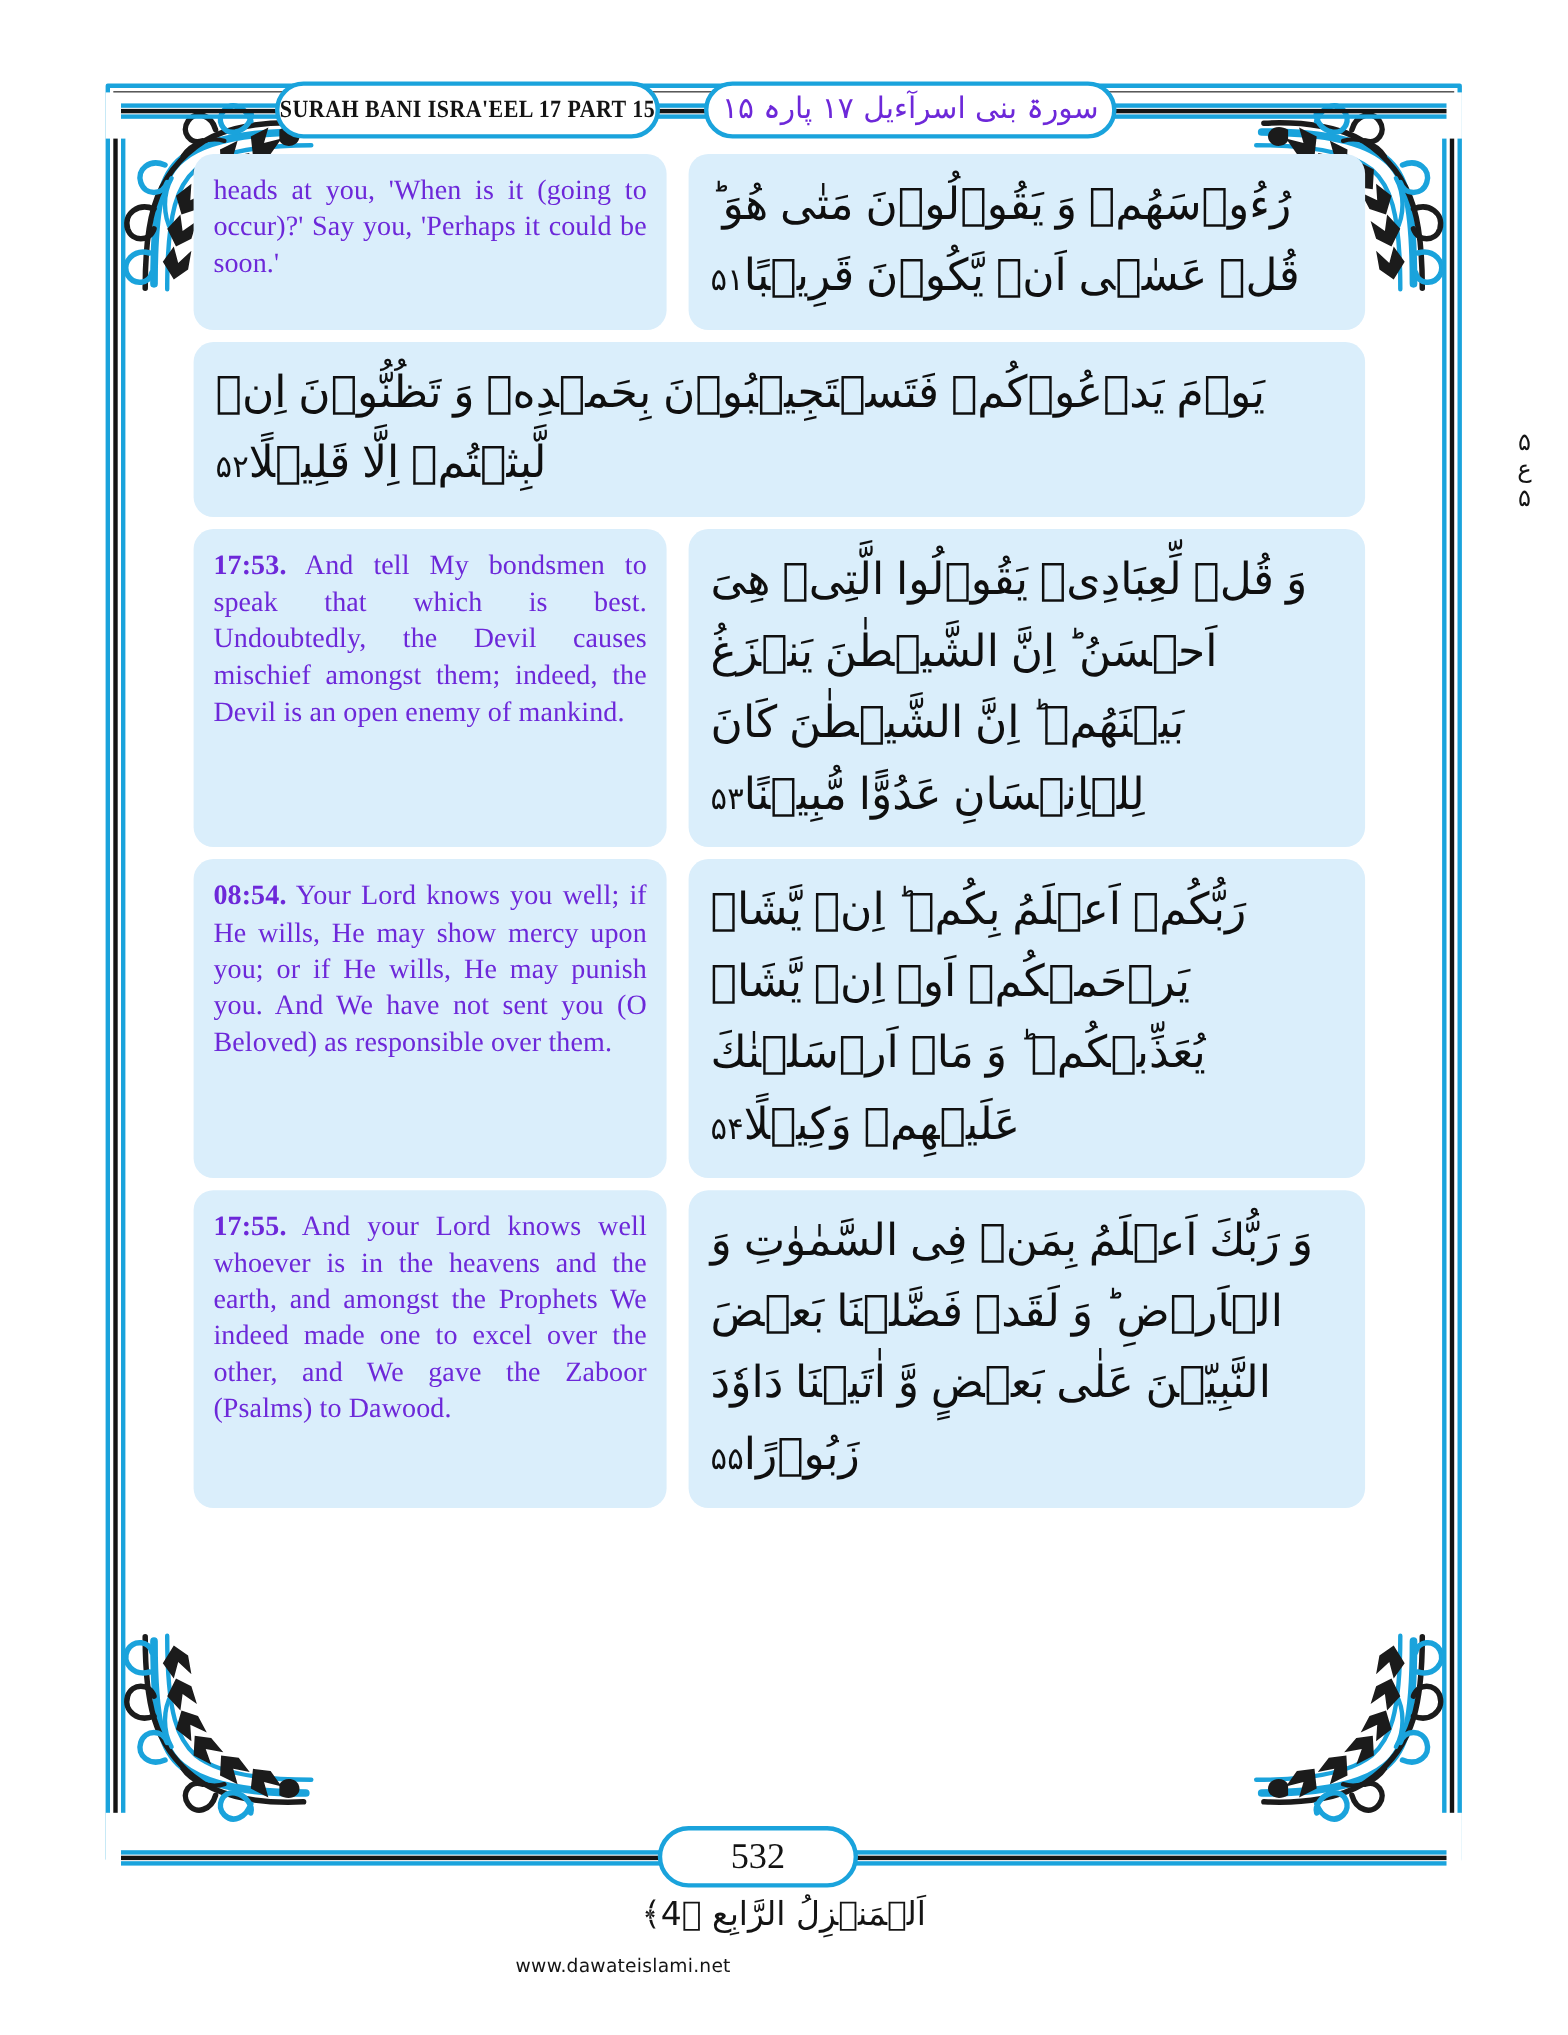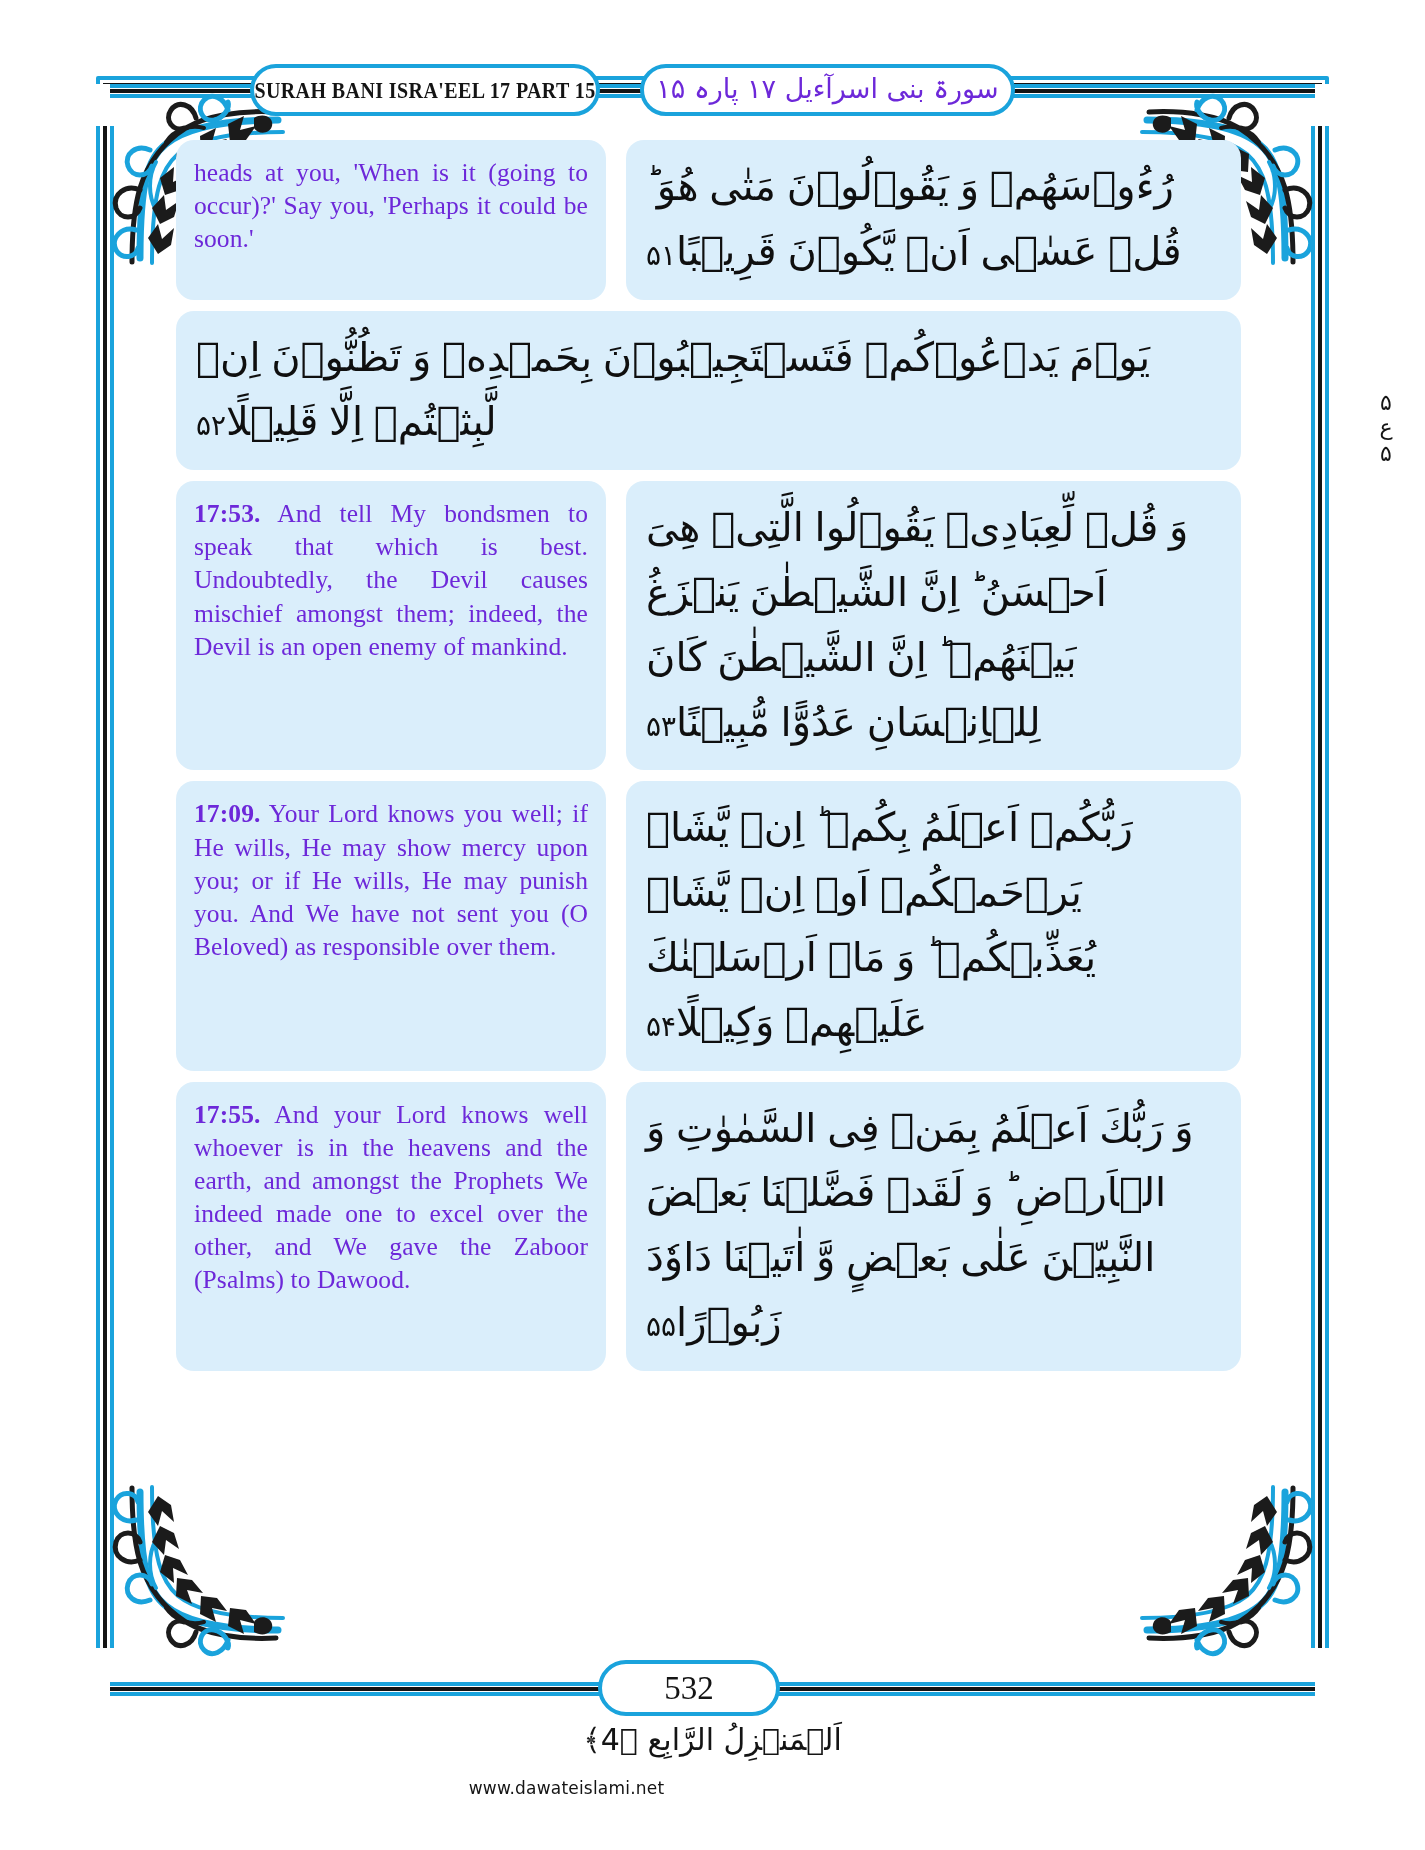--- a/index.html
+++ b/index.html
@@ -67,21 +67,21 @@
   }
   .corner-tl { left: 78px;  top: 58px; }
   .corner-tr { left: 1137px; top: 58px;  transform: scaleX(-1); }
   .corner-bl { left: 78px;  top: 1482px; transform: scaleY(-1); }
   .corner-br { left: 1137px; top: 1482px; transform: scale(-1,-1); }
 
   
   .header-band {
     position: absolute;
     left: 110px;
-    top: 64px;
+    top: 74px;
     width: 1205px;
     height: 52px;
   }
   .header-rules {
     position: absolute;
     left: 0; top: 20px;
     width: 1205px;
     height: 14px;
   }
   .header-rules .hr-blue-top {
@@ -407,21 +407,21 @@
         <span class="vnum">17:53.</span>
         <span>And tell My bondsmen to speak that which is best. Undoubtedly, the Devil causes mischief amongst them; indeed, the Devil is an open enemy of mankind.</span>
       </div>
       <div class="cell cell-ar">
         <span>وَ قُلۡ لِّعِبَادِىۡ يَقُوۡلُوا الَّتِىۡ هِىَ اَحۡسَنُ ؕ اِنَّ الشَّيۡطٰنَ يَنۡزَغُ بَيۡنَهُمۡ ؕ اِنَّ الشَّيۡطٰنَ كَانَ لِلۡاِنۡسَانِ عَدُوًّا مُّبِيۡنًا</span><span class="ayah-mark">۵۳</span>
       </div>
     </div>
 
     <div class="verse-row">
       <div class="cell cell-en">
-        <span class="vnum">17:09.</span>
+        <span class="vnum">08:54.</span>
         <span>Your Lord knows you well; if He wills, He may show mercy upon you; or if He wills, He may punish you. And We have not sent you (O Beloved) as responsible over them.</span>
       </div>
       <div class="cell cell-ar">
         <span>رَبُّكُمۡ اَعۡلَمُ بِكُمۡ ؕ اِنۡ يَّشَاۡ يَرۡحَمۡكُمۡ اَوۡ اِنۡ يَّشَاۡ يُعَذِّبۡكُمۡ ؕ وَ مَاۤ اَرۡسَلۡنٰكَ عَلَيۡهِمۡ وَكِيۡلًا</span><span class="ayah-mark">۵۴</span>
       </div>
     </div>
 
     <div class="verse-row">
       <div class="cell cell-en">
         <span class="vnum">17:55.</span>

